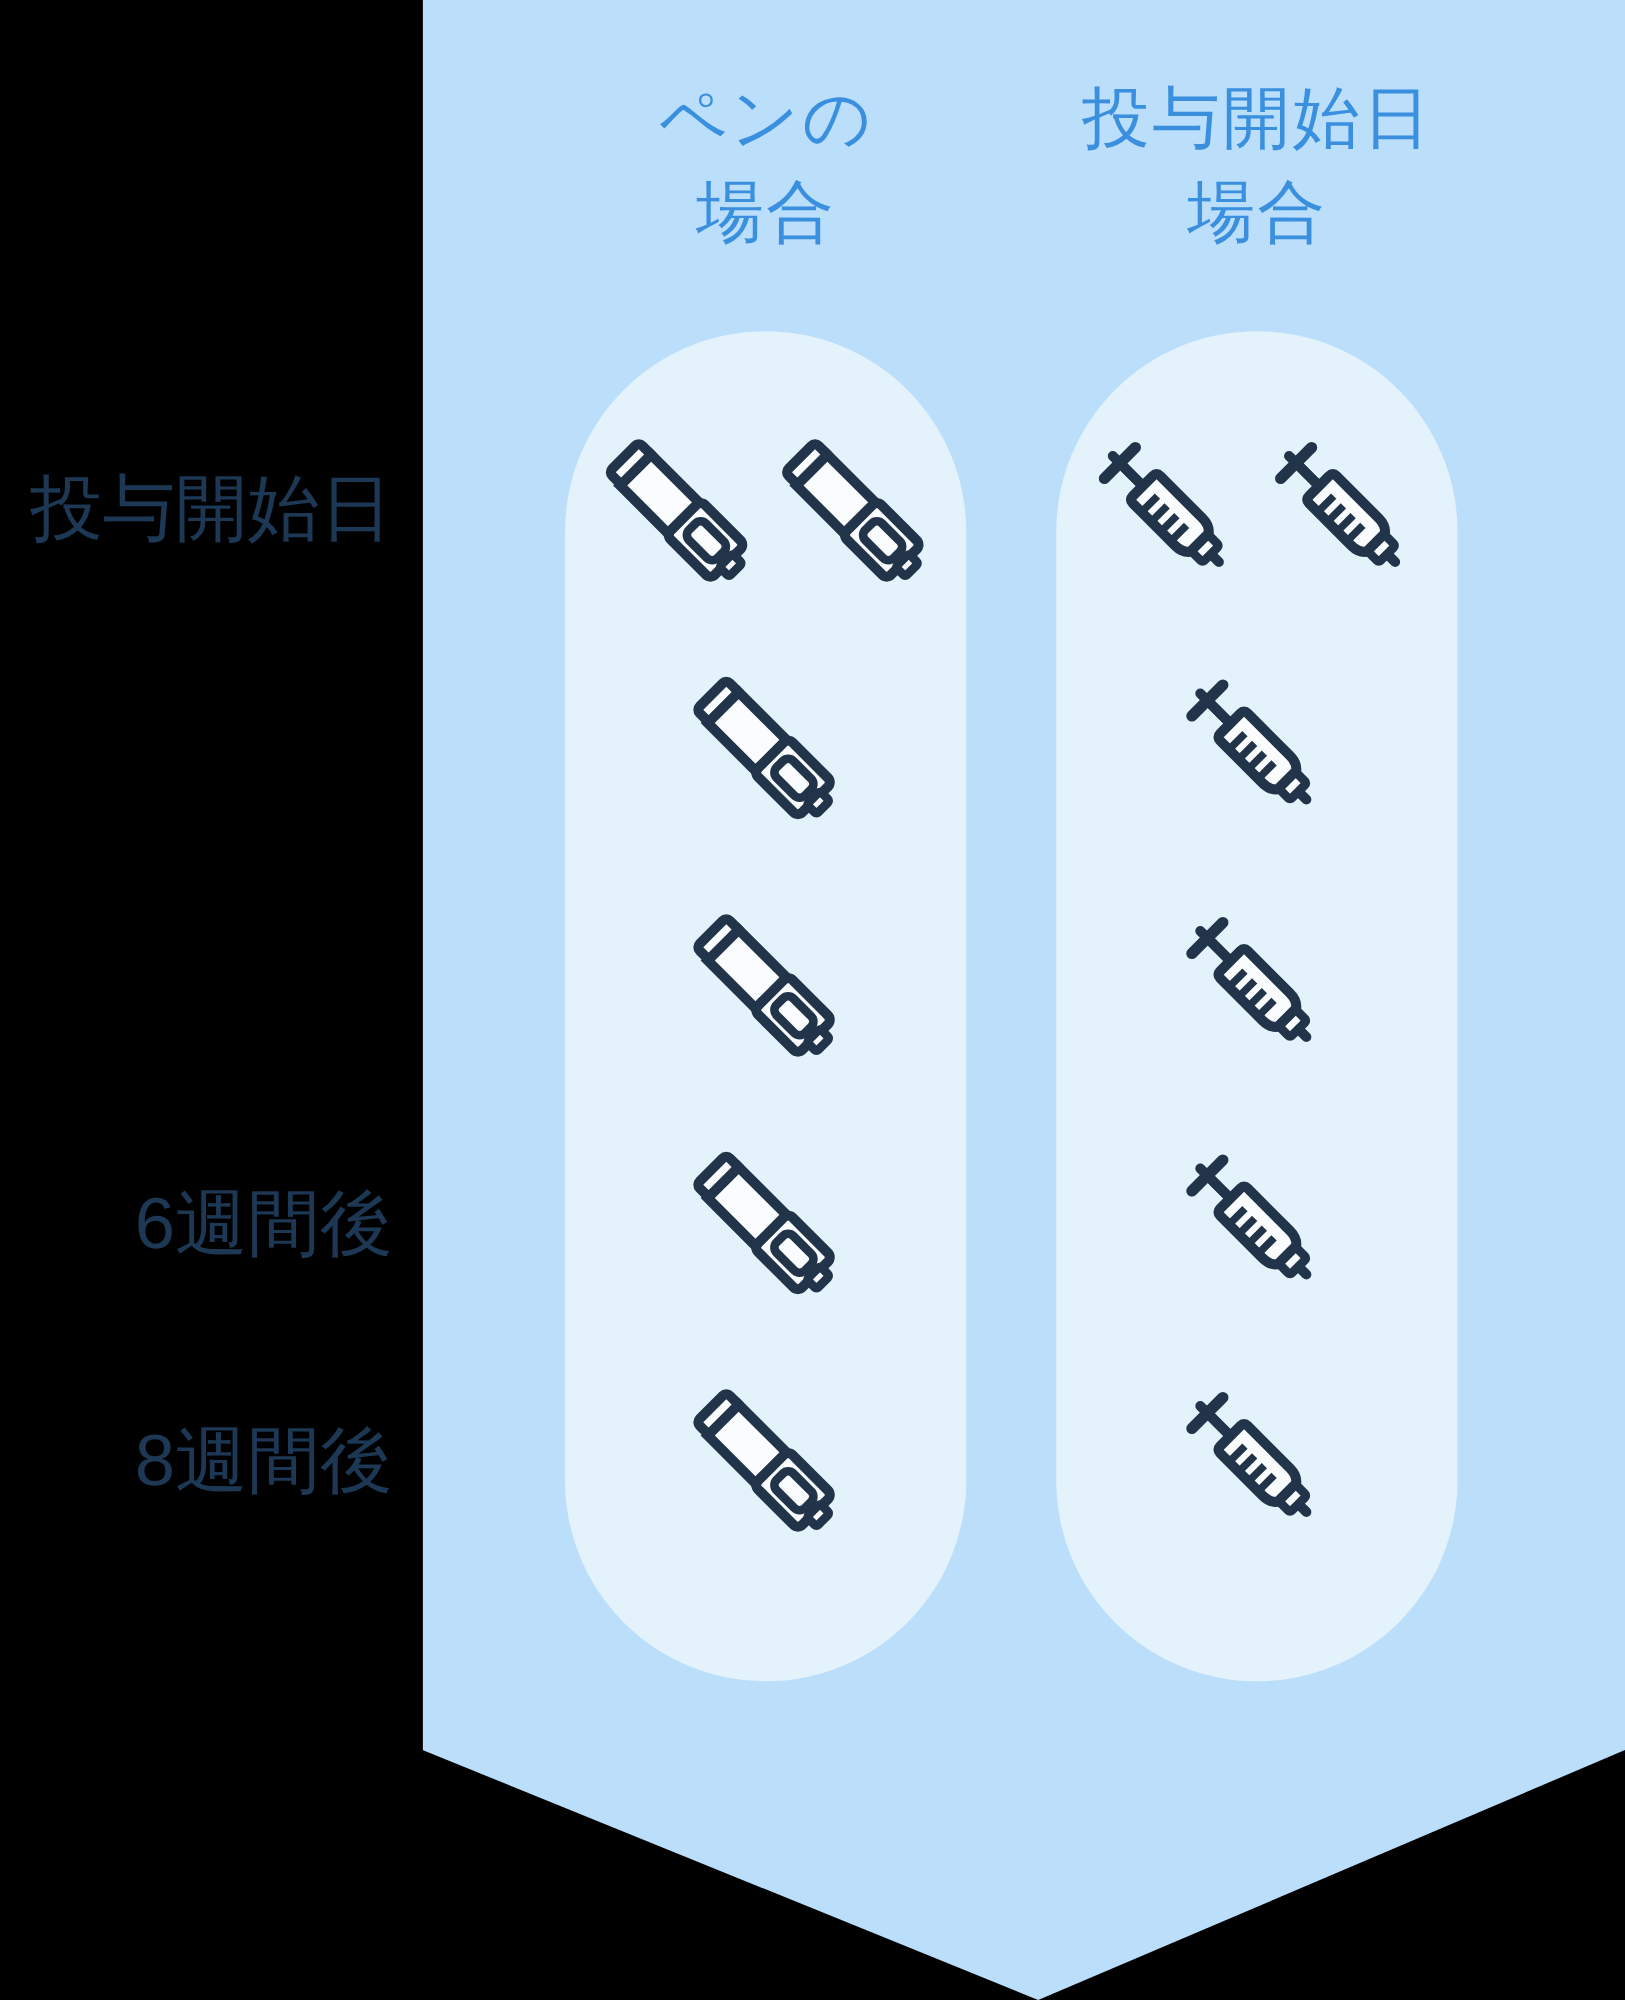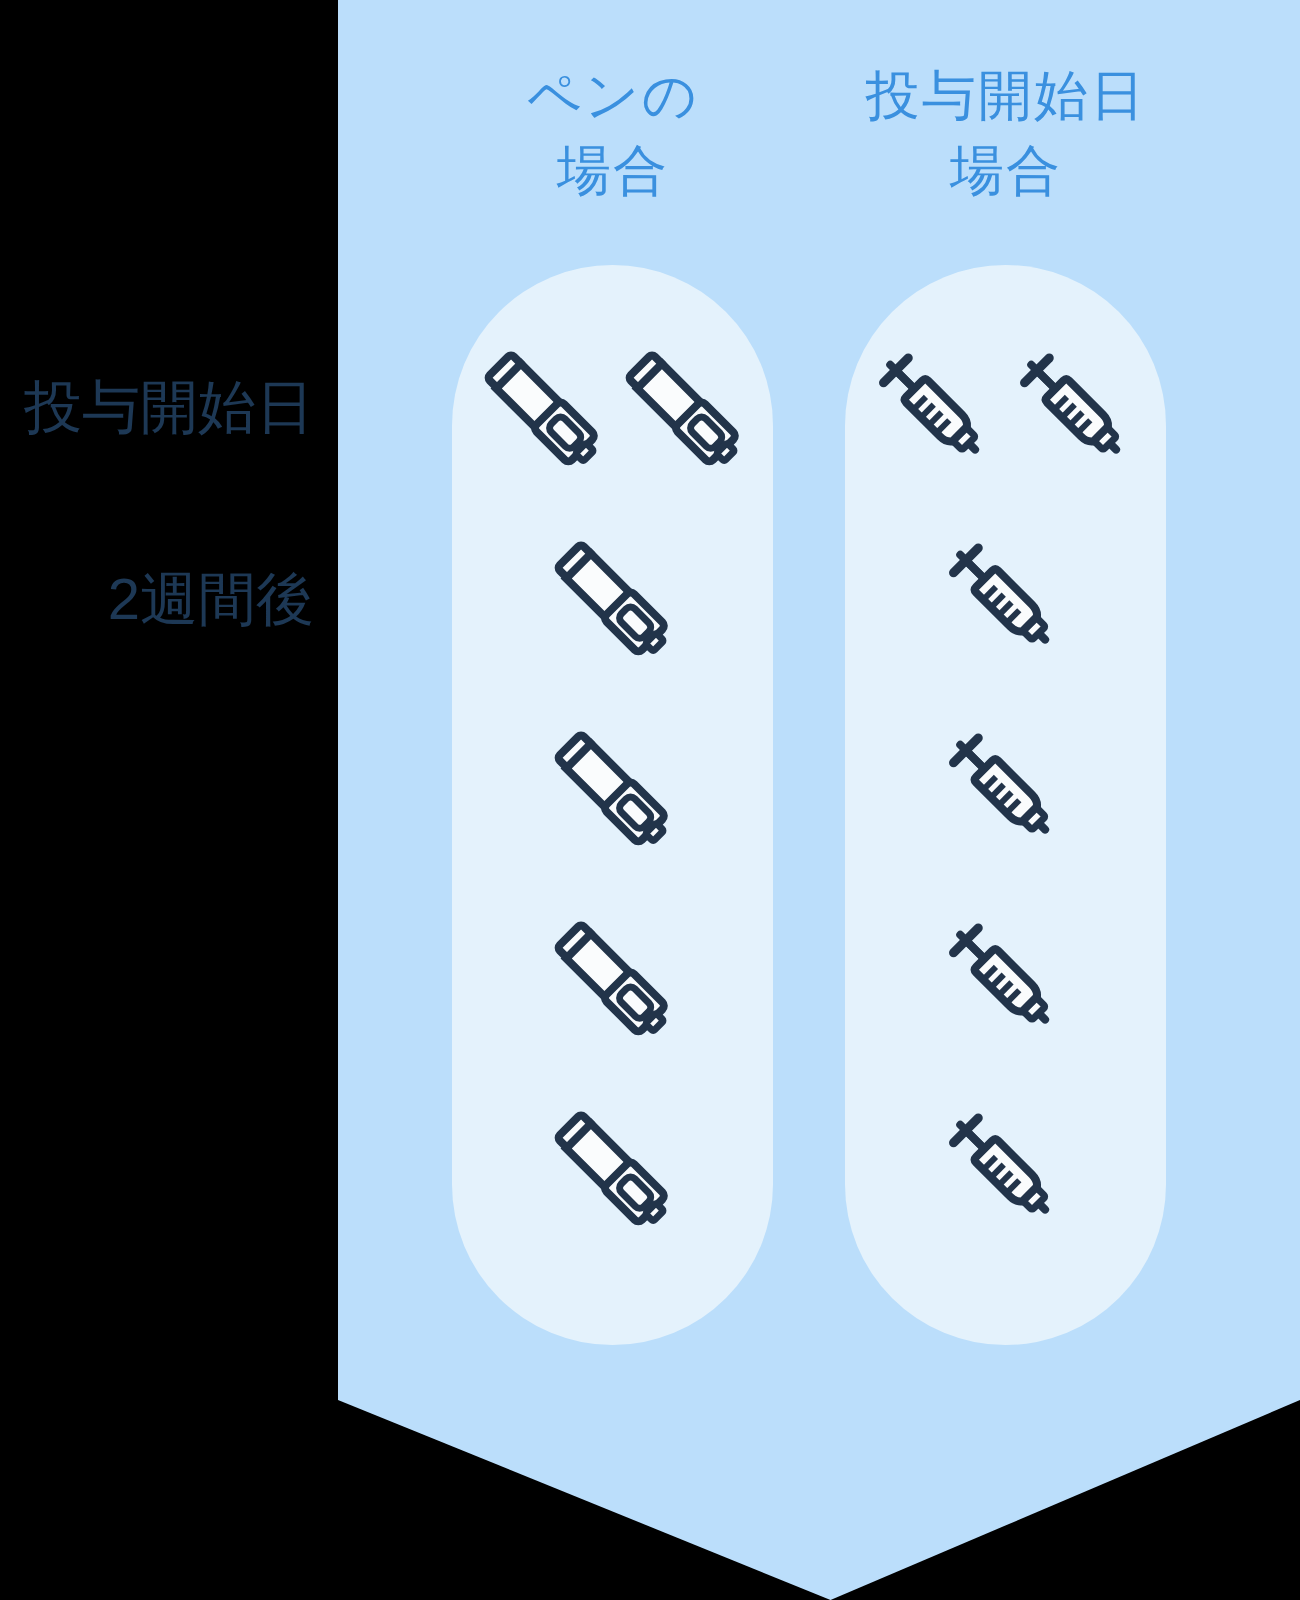--- a/index.html
+++ b/index.html
@@ -90,21 +90,22 @@
 
   <div class="col-header" id="header-pen">ペンの
 場合</div>
   <div class="col-header" id="header-syringe">投与開始日
 場合</div>
 
   <div class="capsule" id="capsule-pen"></div>
   <div class="capsule" id="capsule-syringe"></div>
 
   <div class="time-label" style="top:378px;">投与開始日</div>
-  <div class="time-label" style="top:570px;">2週間後</div>
+  <div class="time-label" style="top:950px;">6週間後</div>
+  <div class="time-label" style="top:1140px;">8週間後</div>
 
   <div class="icon-slot pen-col" style="top:325px;">
     <span>
       <svg width="135" height="140" viewBox="0 0 135 140">
         <g transform="rotate(-45 67.5 70)">
           <rect x="51" y="8" width="34" height="19" rx="4" fill="#fafcfd" stroke="#22344a" stroke-width="8"></rect>
           <rect x="50" y="22" width="35" height="58" fill="#fafcfd" stroke="#22344a" stroke-width="8"></rect>
           <rect x="48" y="76" width="39" height="50" rx="5" fill="#fafcfd" stroke="#22344a" stroke-width="8"></rect>
           <rect x="58" y="86" width="19" height="32" rx="6" fill="none" stroke="#22344a" stroke-width="7"></rect>
           <rect x="60" y="124" width="15" height="11" rx="2" fill="#fafcfd" stroke="#22344a" stroke-width="7"></rect>

